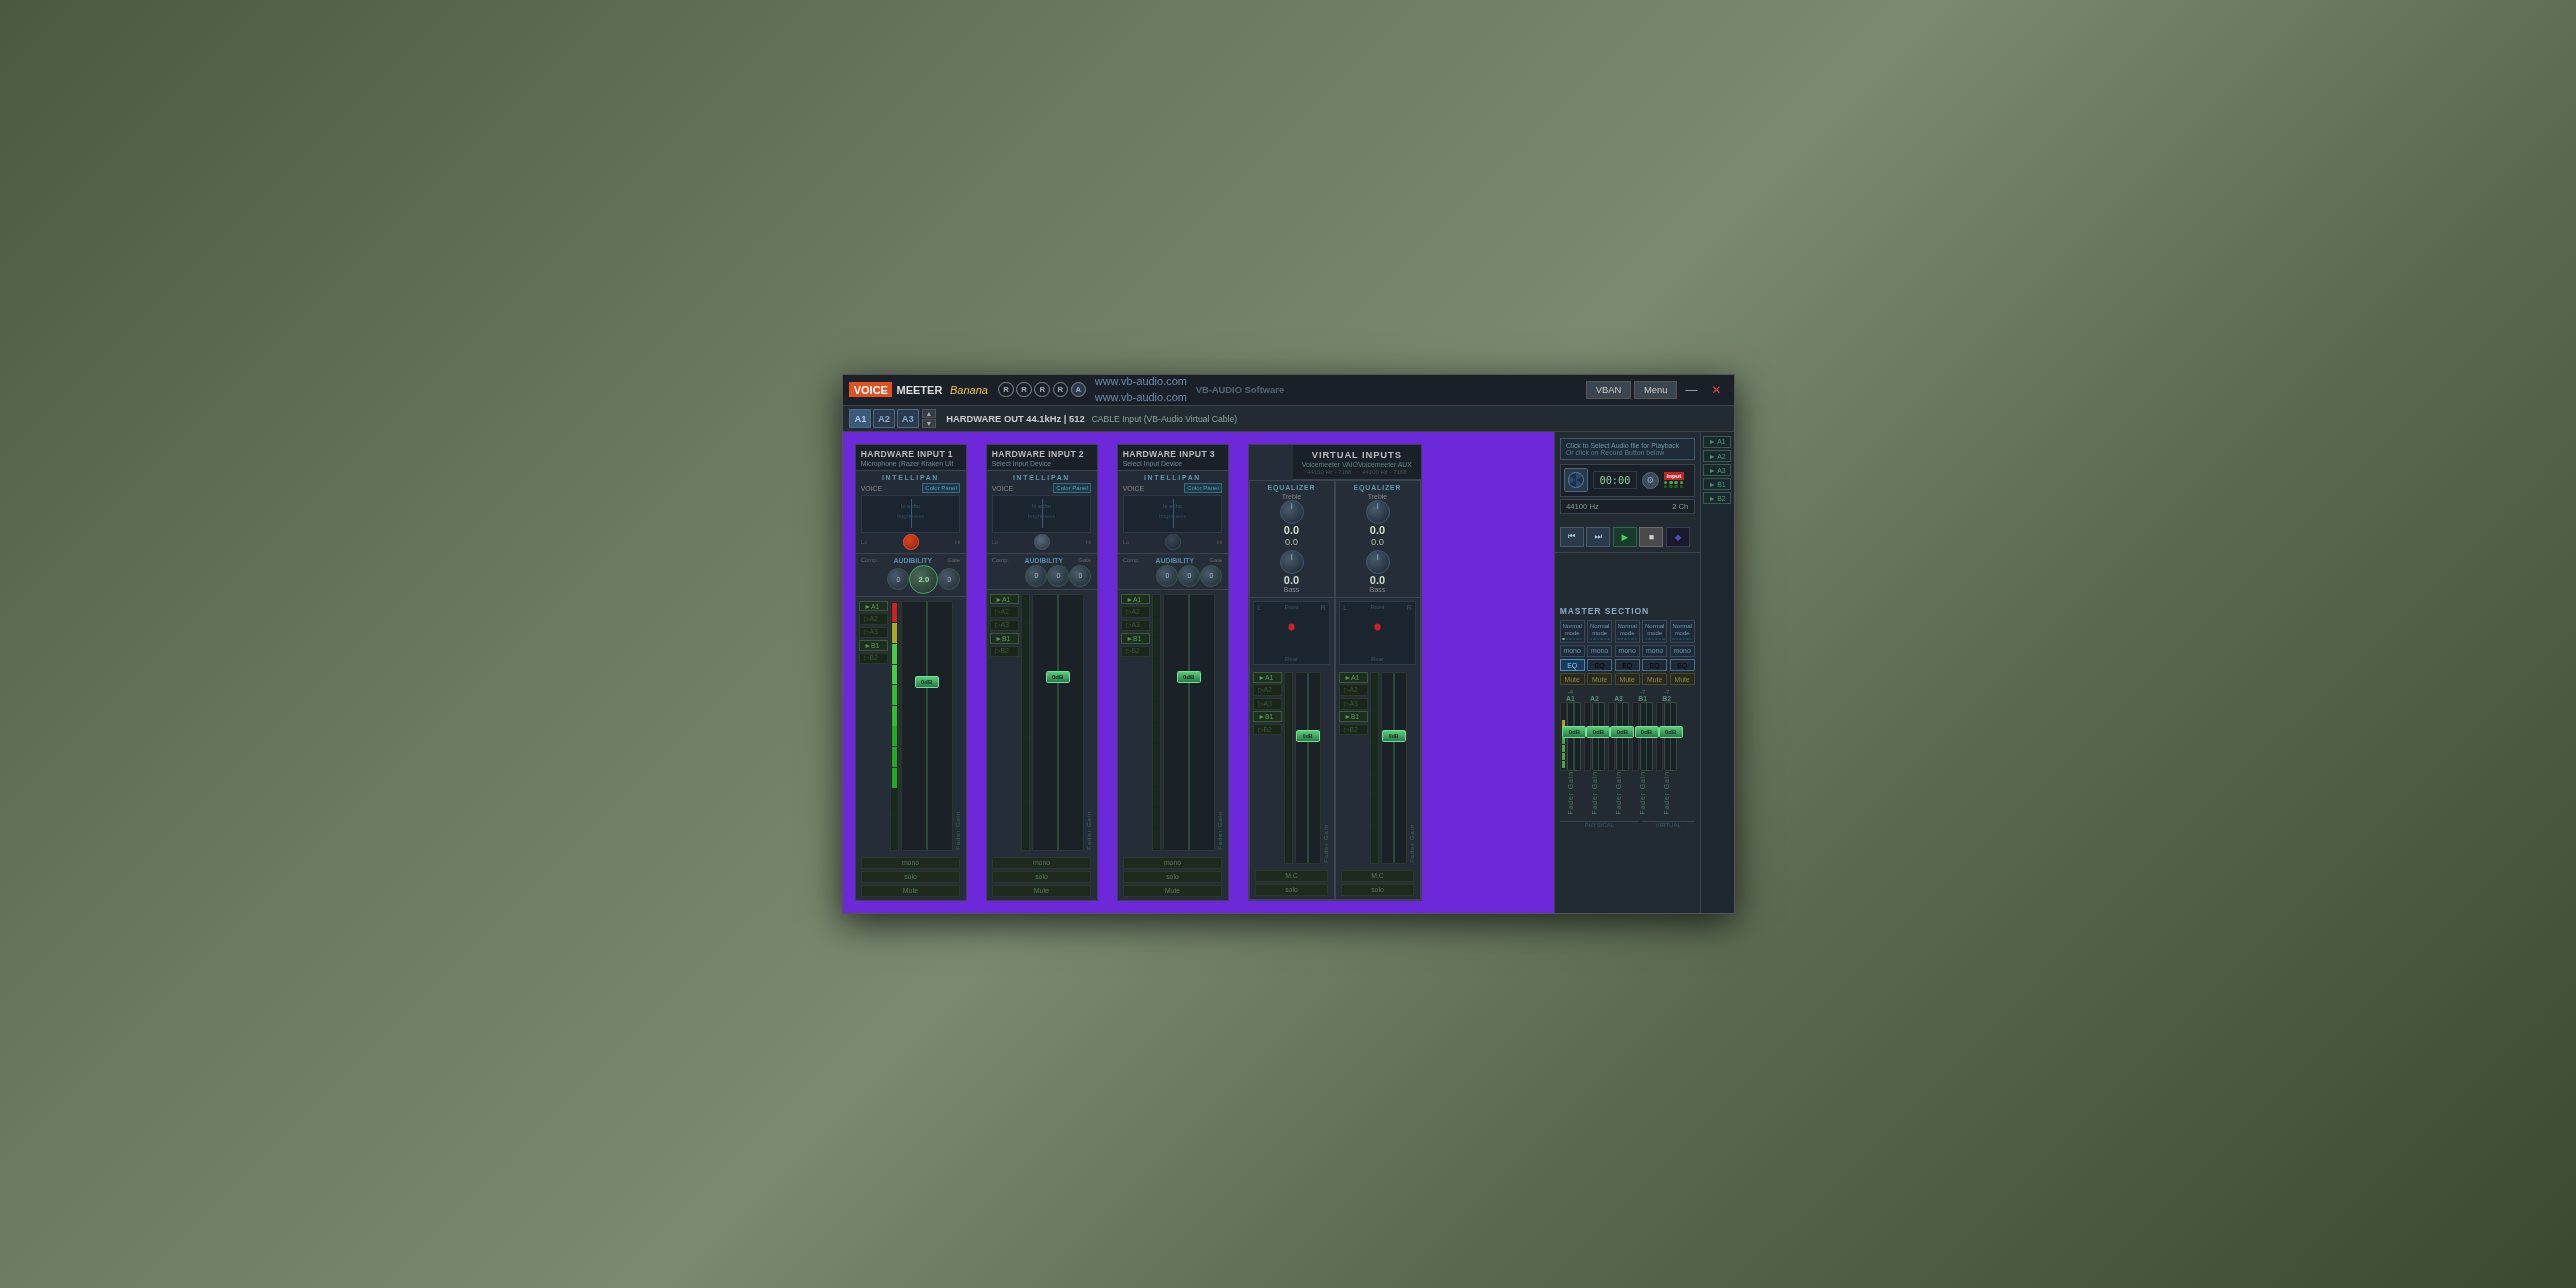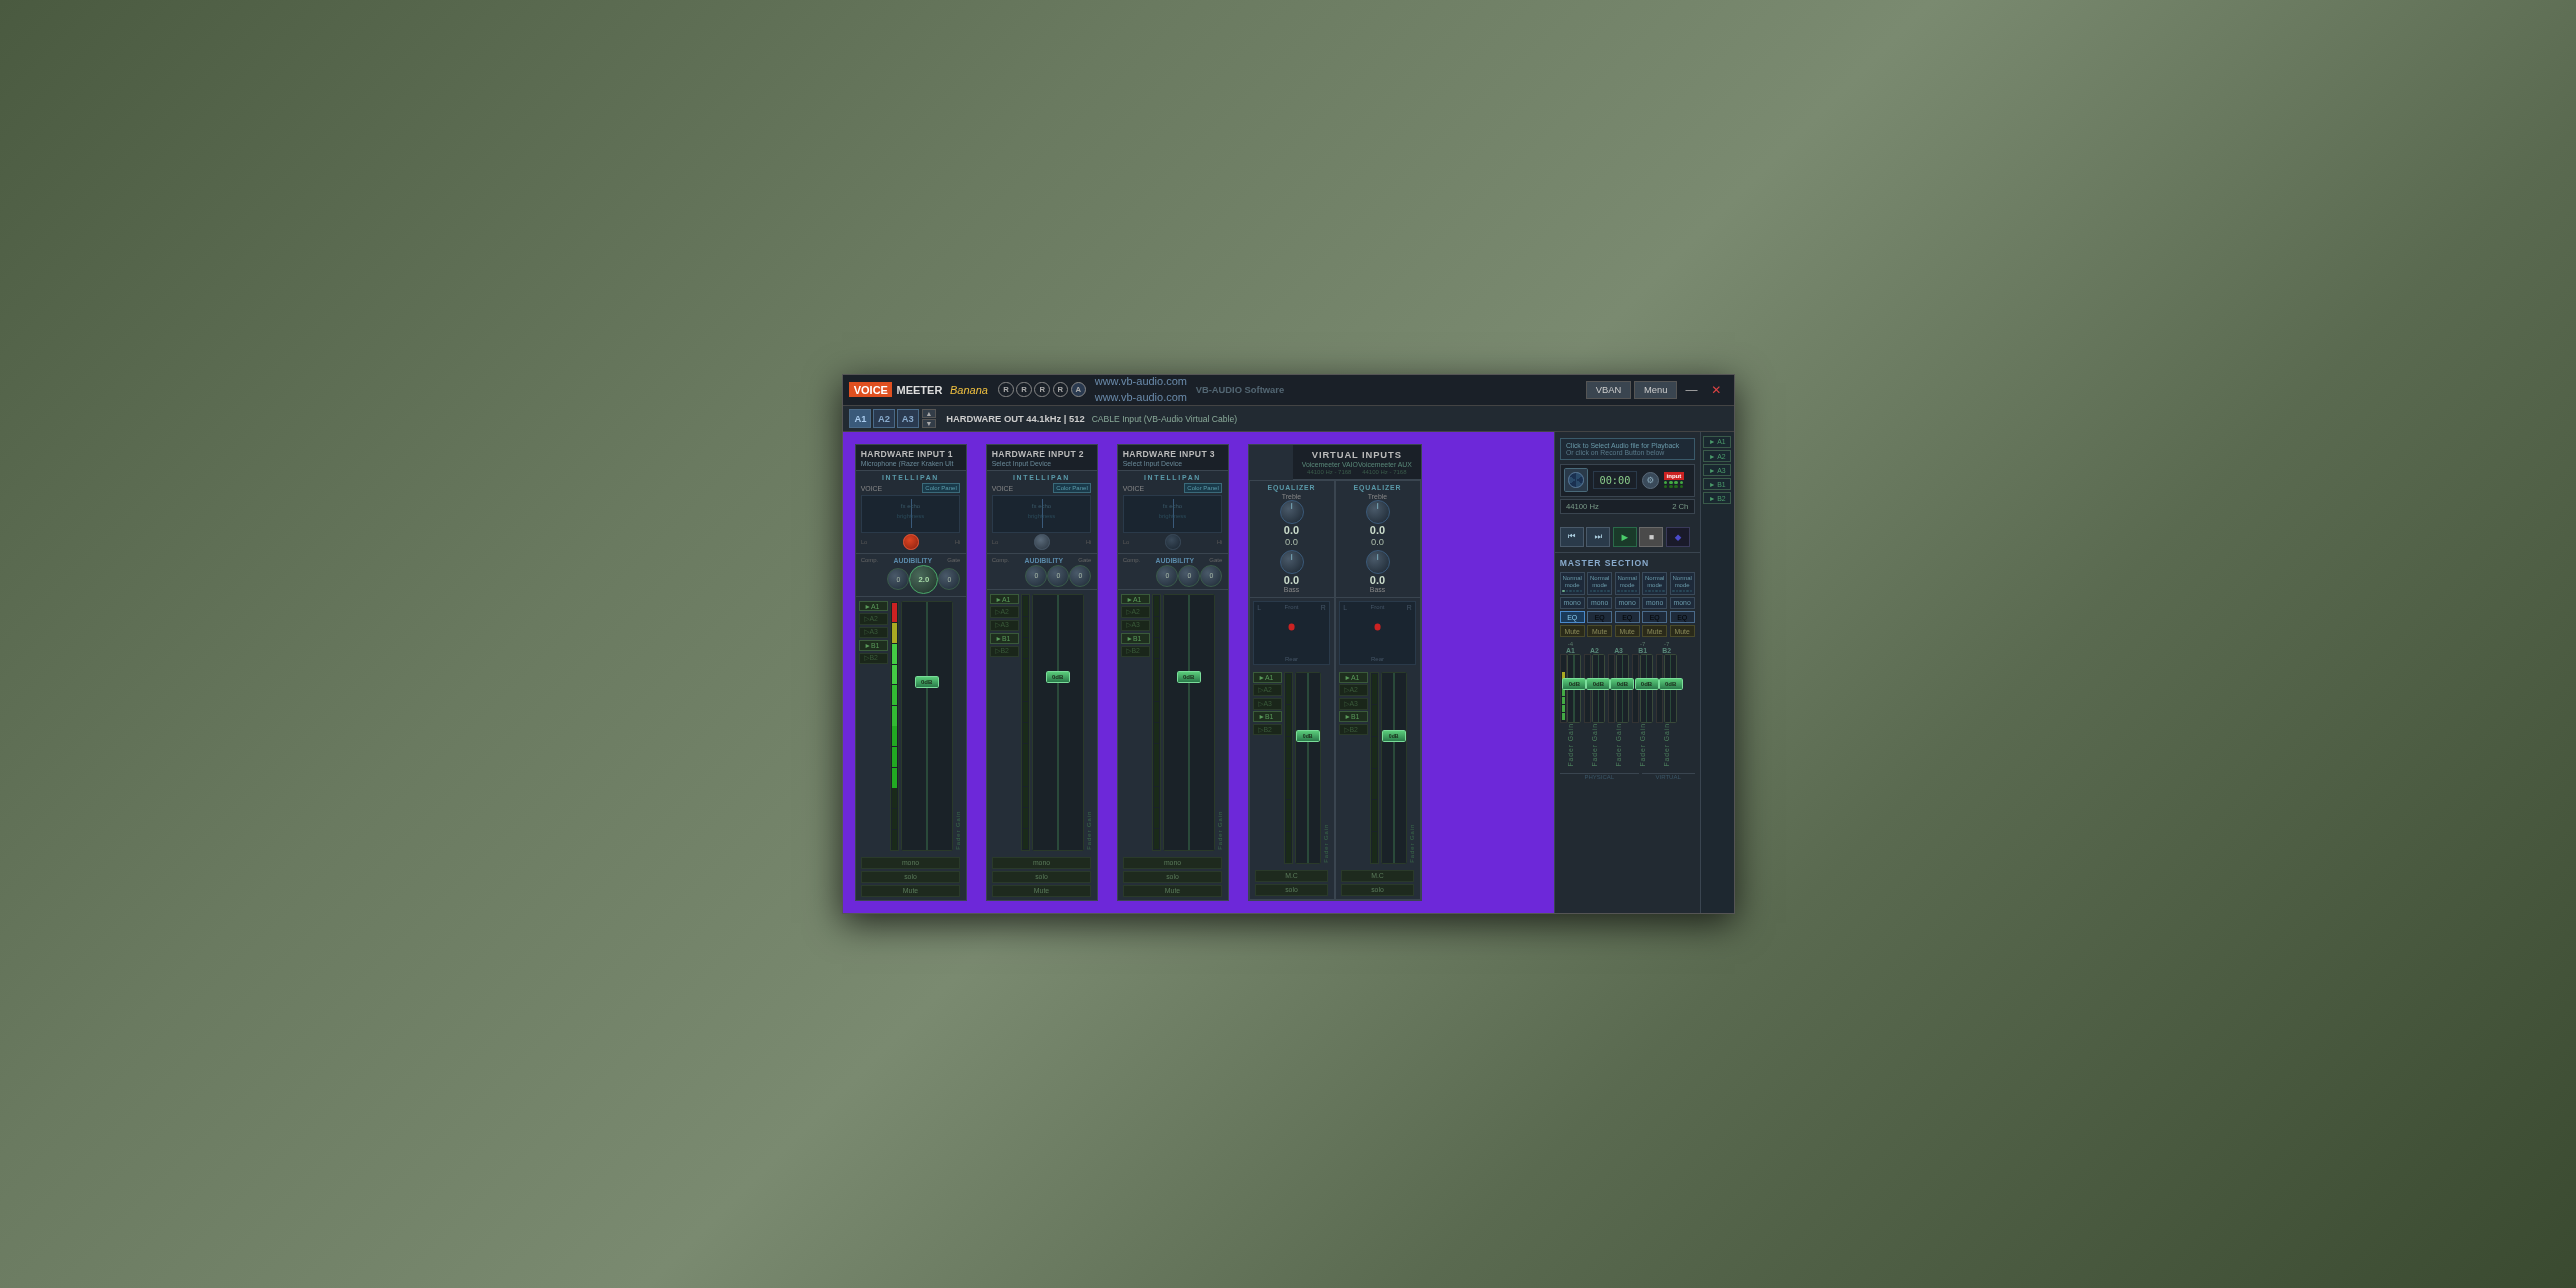--- a/index.html
+++ b/index.html
@@ -1064,21 +1064,21 @@
           </div>
         </div>
       </div>
 
     </div>
 
     <div class="right-panel">
 
       <div style="display:flex;height:100%;">
 
-        <div style="flex:1;display:flex;flex-direction:column;">
+        <div style="flex:1;display:flex;flex-direction:column;gap:48px;">
 
           <div style="padding:5.2px;border-bottom:0.9px solid #3a4550;">
             <div style="background:#1e2a36;border:0.9px solid #3a5a6a;padding:3.4px 5.2px;margin-bottom:3.4px;">
               <div style="color:#6a9aaa;font-size:6.9px;">Click to Select Audio file for Playback</div>
               <div style="color:#5a7a8a;font-size:6.9px;">Or click on Record Button below</div>
             </div>
 
             <div style="background:#1a2028;border:0.9px solid #3a4550;padding:3.4px;display:flex;align-items:center;gap:5.2px;margin-bottom:2.6px;">
               <div style="width:24px;height:24px;background:#2a3a4a;border:0.9px solid #4a6a7a;border-radius:1.7px;display:flex;align-items:center;justify-content:center;">
                 <div style="width:15.5px;height:15.5px;border-radius:50%;border:1.7px solid #5a7a9a;background:conic-gradient(#2a4a6a 0deg 60deg,#1a3050 60deg 120deg,#2a4a6a 120deg 180deg,#1a3050 180deg 240deg,#2a4a6a 240deg 300deg,#1a3050 300deg 360deg);"></div>

